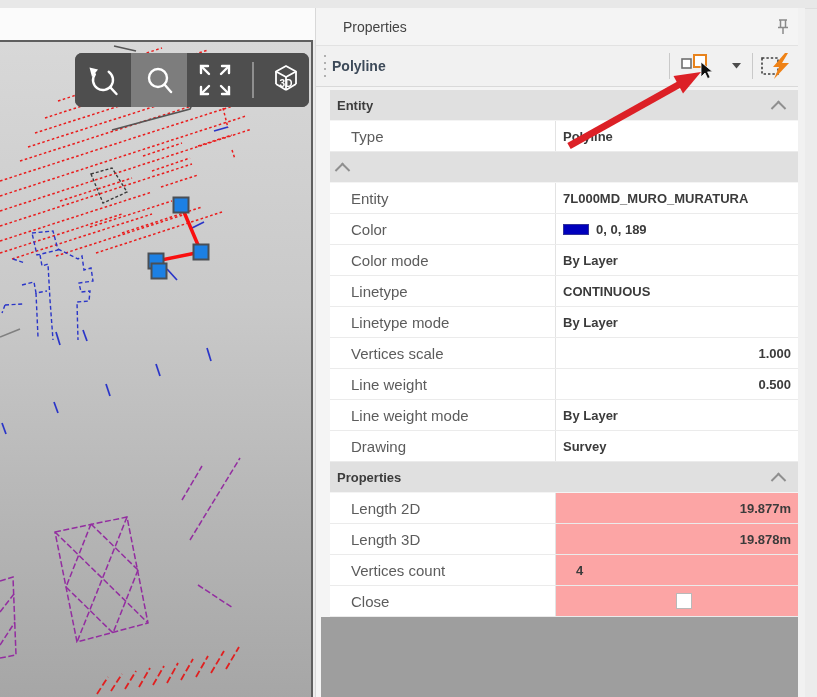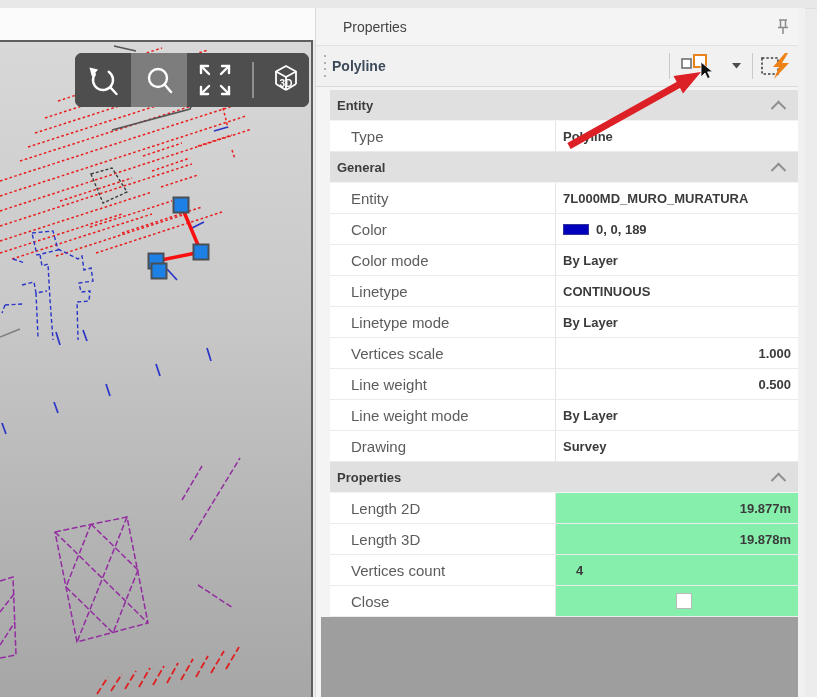--- a/index.html
+++ b/index.html
@@ -66,21 +66,21 @@
   }
   .sec-title{font-size:13px;font-weight:bold;color:#3c3c3c;flex:1;}
   .chev{width:9px;height:9px;border-left:2px solid #8f8f8f;border-top:2px solid #8f8f8f;transform:rotate(45deg) translate(2px,2px);}
   .prow{display:flex;height:31px;background:#ffffff;border-bottom:1px solid #ebebeb;box-sizing:border-box;}
   .clabel{
     flex:0 0 226px;display:flex;align-items:center;padding-left:21px;
     font-size:15px;color:#5c5c5c;border-right:1px solid #e3e3e3;box-sizing:border-box;
   }
   .cvalue{flex:1;display:flex;align-items:center;padding:0 7px;font-size:13px;font-weight:bold;color:#3b3b3b;box-sizing:border-box;}
   .cvalue.right{justify-content:flex-end;}
-  .cvalue.ro{background:#86efac;padding-left:20px;}
+  .cvalue.ro{background:#fca5a5;padding-left:20px;}
   .swatch{display:inline-block;width:26px;height:11px;margin-right:7px;border:1px solid #33339a;box-sizing:border-box;}
   .checkbox{width:16px;height:16px;background:#fff;border:1.5px solid #b9b9b9;box-sizing:border-box;margin:0 auto;cursor:pointer;}
   .panel-filler{flex:1;background:#9e9e9e;margin:0 5px;}
   
   .arrow-overlay{position:absolute;left:0;top:0;pointer-events:none;z-index:50;}
 </style>
 </head>
 <body>
 
 <div class="top-strip"></div>
@@ -287,21 +287,20 @@
         <span class="sec-title">Entity</span>
         <span class="chev"></span>
       </div>
       <div class="prow">
         <div class="clabel">Type</div>
         <div class="cvalue">
           <span>Polyline</span>
         </div>
       </div>
       <div class="sec-header">
-        <span class="sec-title">General</span>
         <span class="chev"></span>
       </div>
       <div class="prow">
         <div class="clabel">Entity</div>
         <div class="cvalue">
           <span>7L000MD_MURO_MURATURA</span>
         </div>
       </div>
       <div class="prow">
         <div class="clabel">Color</div>

